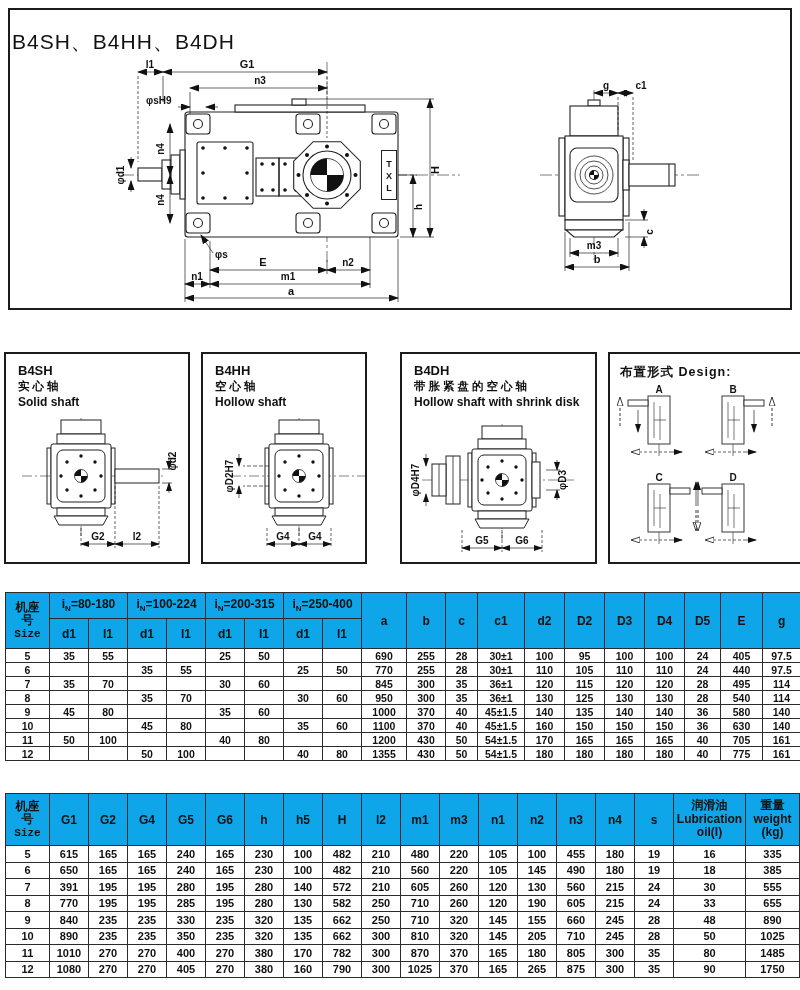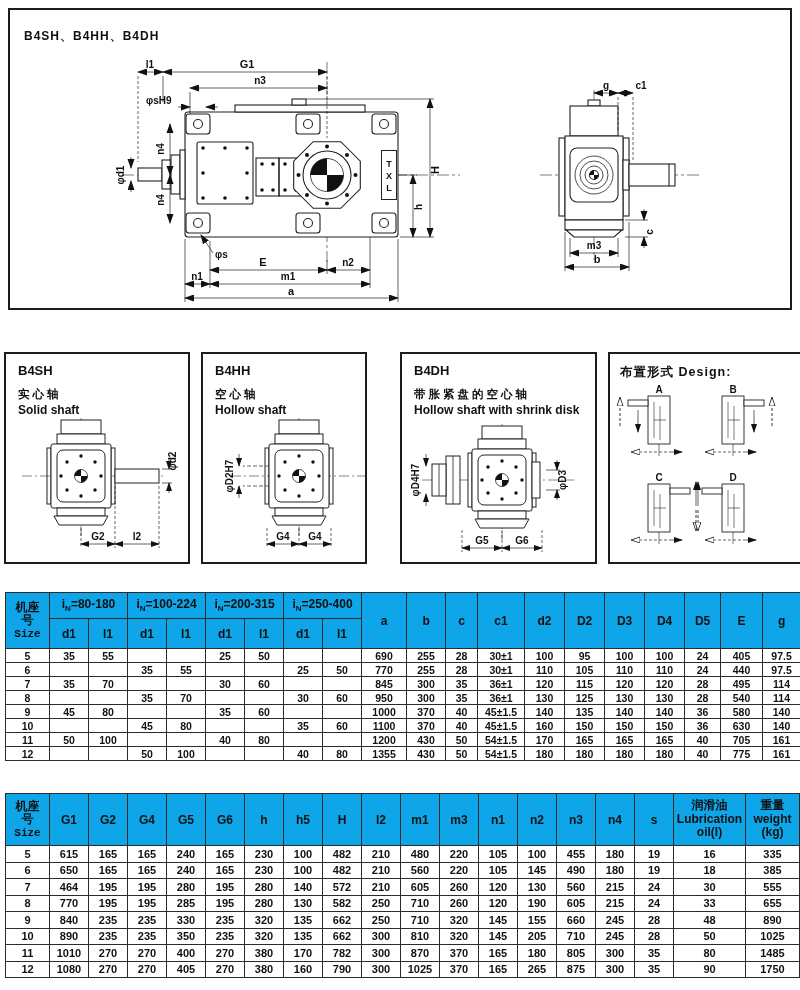--- a/index.html
+++ b/index.html
@@ -1,34 +1,34 @@
 <!DOCTYPE html>
 <html><head>
 <meta charset="utf-8">
 <style>
   * { margin:0; padding:0; box-sizing:border-box; }
   html,body { width:800px; height:990px; background:#ffffff; position:relative;
     font-family:"Liberation Sans","DejaVu Sans",sans-serif; color:#111; }
   .panel { position:absolute; border:2px solid #1c1c1c; background:#fff; }
   #top-box { left:8px; top:8px; width:784px; height:302px; }
-  #top-title { position:absolute; left:14px; top:18px; font-size:12px; font-weight:bold;
+  #top-title { position:absolute; left:2px; top:18px; font-size:21px; font-weight:normal;
     letter-spacing:1px; }
   #main-svg { position:absolute; left:0; top:0; }
   #txl-plate { position:absolute; left:371px; top:140px; width:16px; height:50px;
     border:1px solid #222; font-size:9px; font-weight:bold; text-align:center;
     writing-mode:vertical-lr; text-orientation:upright; line-height:14px; letter-spacing:2px;
     padding-top:3px; background:#fff; }
   .vbox { top:352px; height:212px; }
   #box-b4sh { left:4px;  width:186px; }
   #box-b4hh { left:201px; width:166px; }
   #box-b4dh { left:400px; width:197px; }
   #box-design { left:608px; width:220px; }
   .vhead { padding:9px 0 0 12px; }
   .vcode { font-size:13px; font-weight:bold; }
-  .vcn   { font-size:11.5px; font-weight:bold; letter-spacing:3px; margin-top:9px; }
+  .vcn   { font-size:11.5px; font-weight:bold; letter-spacing:3px; margin-top:1px; }
   .ven   { font-size:12px; font-weight:bold; margin-top:1px; }
   .vsvg  { position:absolute; left:0; bottom:2px; }
   #design-title { padding:10px 0 0 10px; font-size:12.5px; font-weight:bold; letter-spacing:1px; }
   .dim-table { position:absolute; left:5px; border-collapse:collapse; table-layout:fixed;
     width:790px; background:#fff; }
   #table1 { top:592px; }
   #table2 { top:793px; }
   .dim-table th, .dim-table td { border:1.4px solid #2b2b2b; text-align:center;
     vertical-align:middle; overflow:hidden; }
   .dim-table th { background:#0ea5e9; font-size:12px; font-weight:bold; }
@@ -790,21 +790,21 @@
         <td>105</td>
         <td>145</td>
         <td>490</td>
         <td>180</td>
         <td>19</td>
         <td>18</td>
         <td>385</td>
       </tr>
       <tr>
         <td>7</td>
-        <td>464</td>
+        <td>391</td>
         <td>195</td>
         <td>195</td>
         <td>280</td>
         <td>195</td>
         <td>280</td>
         <td>140</td>
         <td>572</td>
         <td>210</td>
         <td>605</td>
         <td>260</td>

